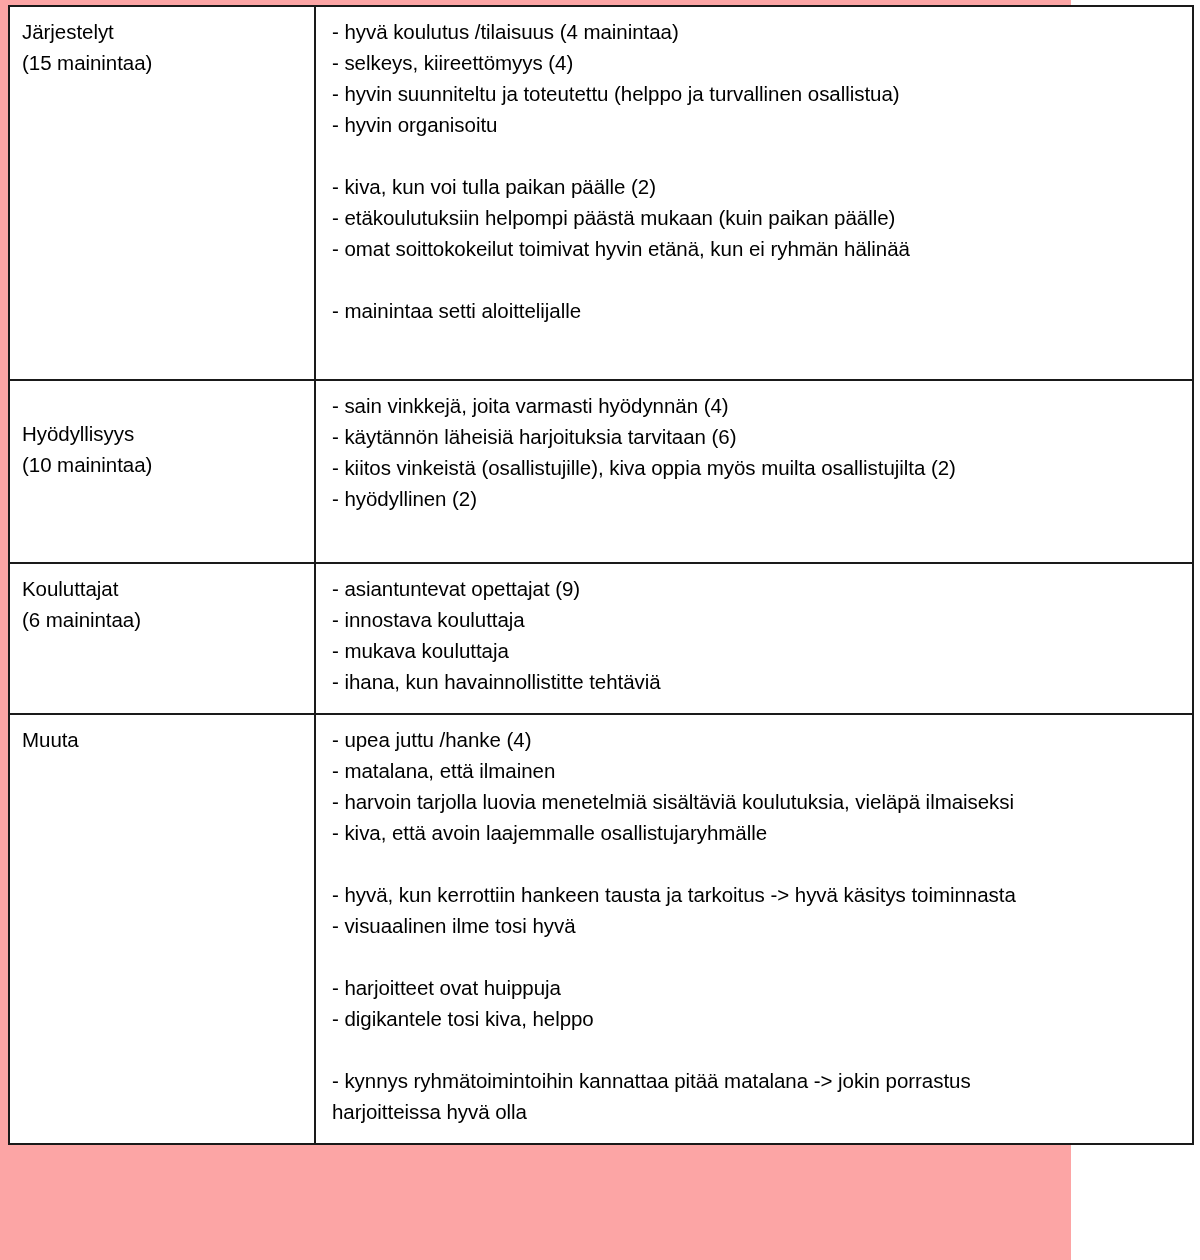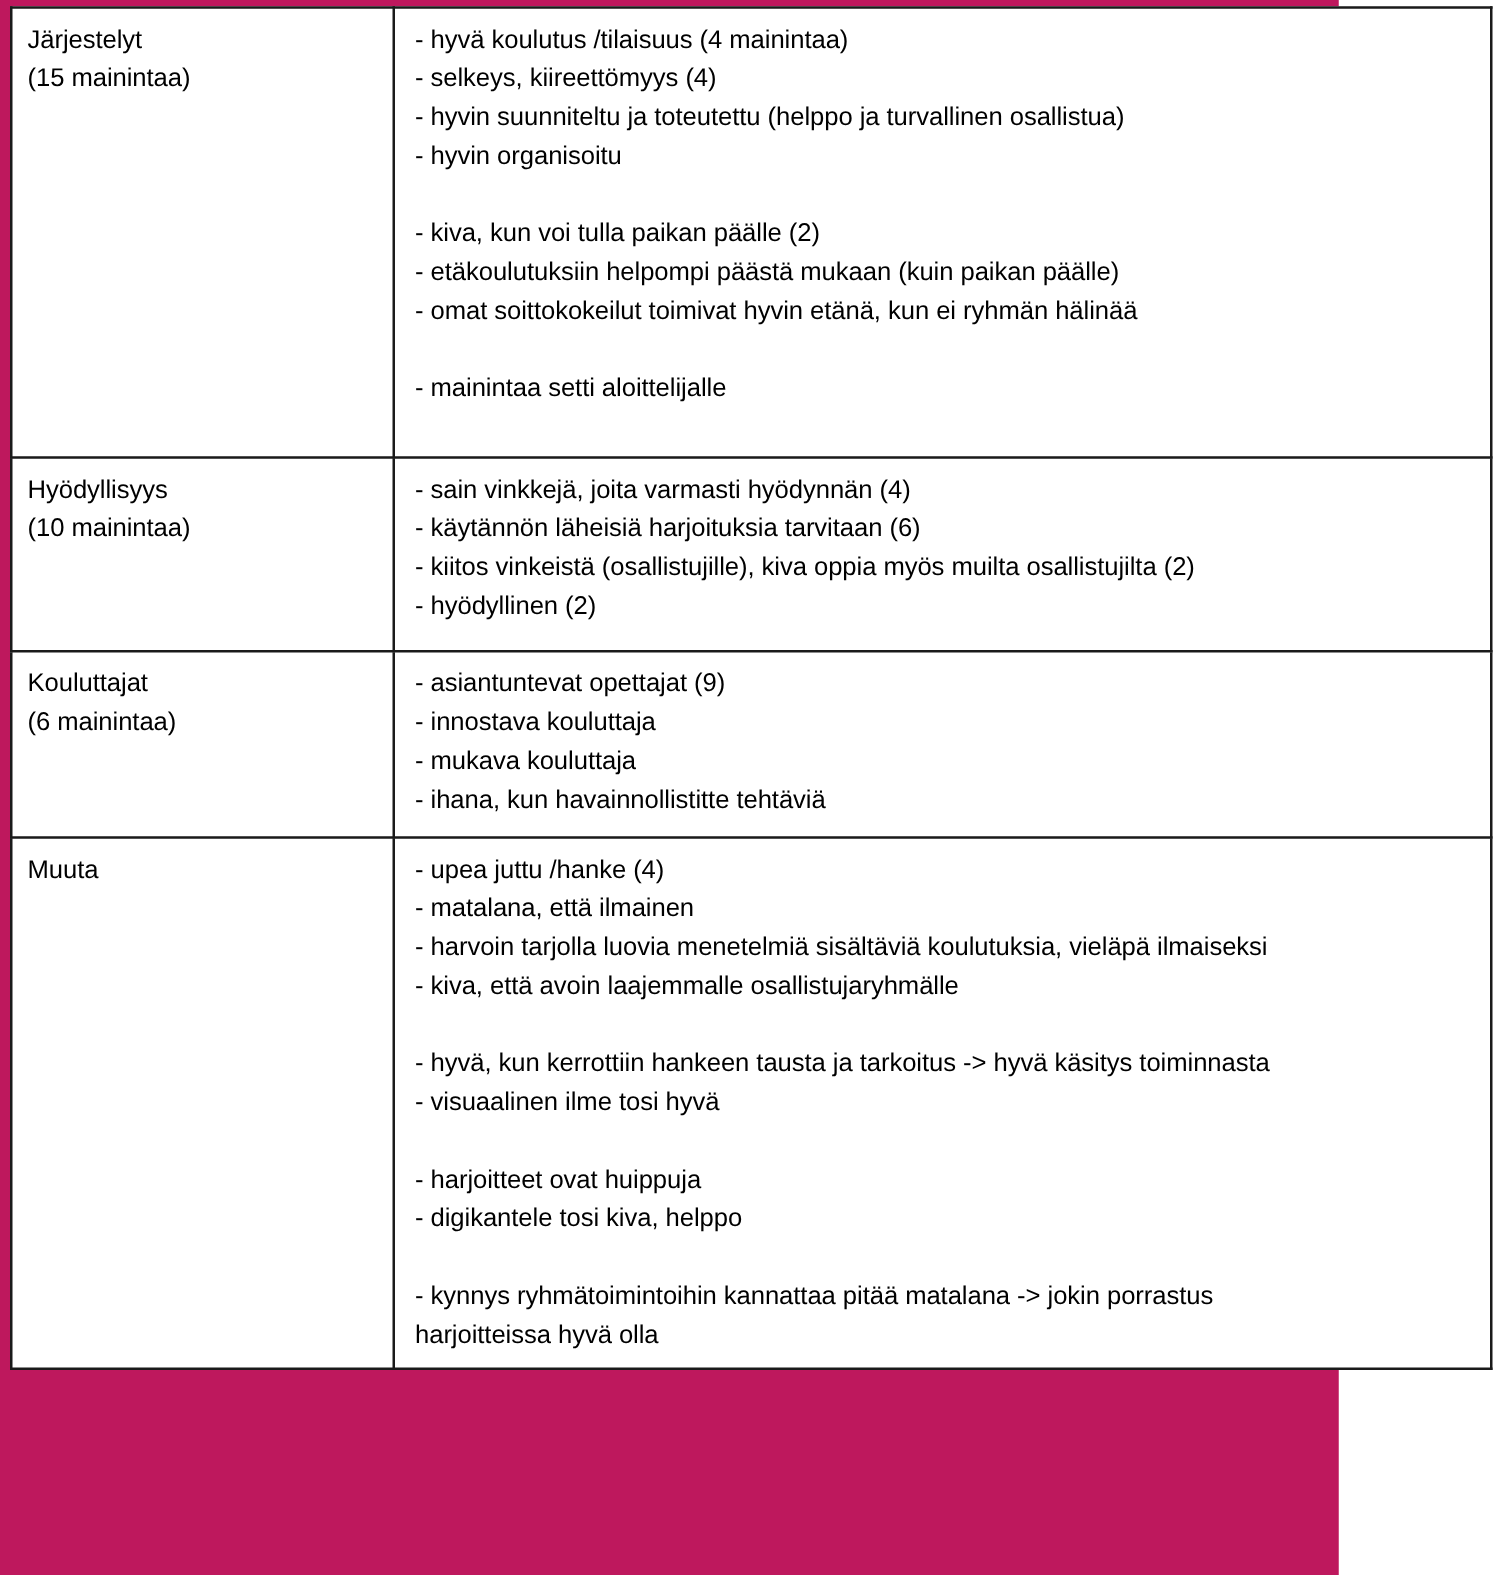--- a/index.html
+++ b/index.html
@@ -14,21 +14,21 @@
     font-family: "Liberation Sans", sans-serif;
     color: #000000;
     -webkit-font-smoothing: antialiased;
   }
 
   .page {
     position: relative;
     width: 1071px;
     height: 1260px;
     box-sizing: border-box;
-    background: #be185d;
+    background: #fca5a5;
   }
 
   table.feedback-table {
     position: absolute;
     left: 8px;
     top: 5px;
     width: 1184px;
     border-collapse: collapse;
     table-layout: fixed;
     background: #ffffff;
@@ -41,21 +41,21 @@
     background: #ffffff;
   }
 
   col.col-category { width: 306px; }
   col.col-comments { width: 878px; }
 
   .cat-cell {
     padding: 9px 10px 14px 12px;
   }
   .com-cell {
-    padding: 9px 14px 2px 16px;
+    padding: 9px 14px 16px 16px;
   }
 
   .cat-line,
   .com-line {
     font-size: 20.5px;
     line-height: 31px;
     letter-spacing: -0.05px;
     white-space: pre-wrap;
     word-break: normal;
   }
@@ -104,21 +104,21 @@
             <div class="com-line" data-name="comment-line">- omat soittokokeilut toimivat hyvin etänä, kun ei ryhmän hälinää</div>
             <div class="com-line blank" data-name="comment-spacer">&nbsp;</div>
             <div class="com-line" data-name="comment-line">- mainintaa setti aloittelijalle</div>
           </div>
         </td>
       </tr>
 
 
       <tr data-name="table-row-hyodyllisyys">
         <td data-name="category-cell">
-          <div class="cat-cell" data-name="category-content" style="min-height:130px;">
+          <div class="cat-cell" data-name="category-content" style="min-height:130px;margin-top:28px;">
             <div class="cat-line" data-name="category-name">Hyödyllisyys</div>
             <div class="cat-line" data-name="category-count">(10 mainintaa)</div>
           </div>
         </td>
         <td data-name="comments-cell">
           <div class="com-cell" data-name="comments-content">
             <div class="com-line" data-name="comment-line">- sain vinkkejä, joita varmasti hyödynnän (4)</div>
             <div class="com-line" data-name="comment-line">- käytännön läheisiä harjoituksia tarvitaan (6)</div>
             <div class="com-line" data-name="comment-line">- kiitos vinkeistä (osallistujille), kiva oppia myös muilta osallistujilta (2)</div>
             <div class="com-line" data-name="comment-line">- hyödyllinen (2)</div>

